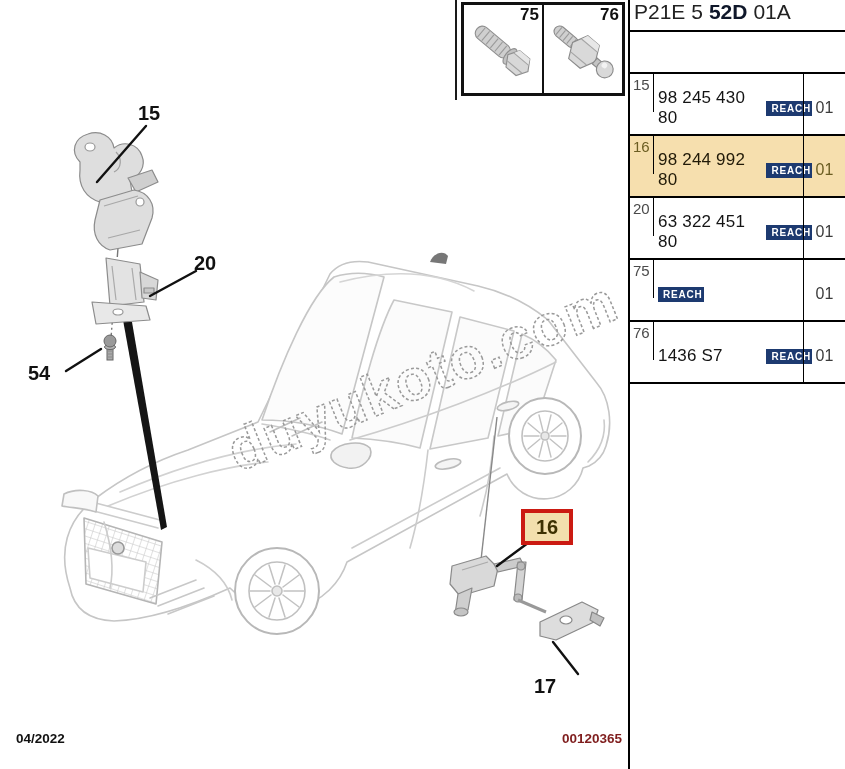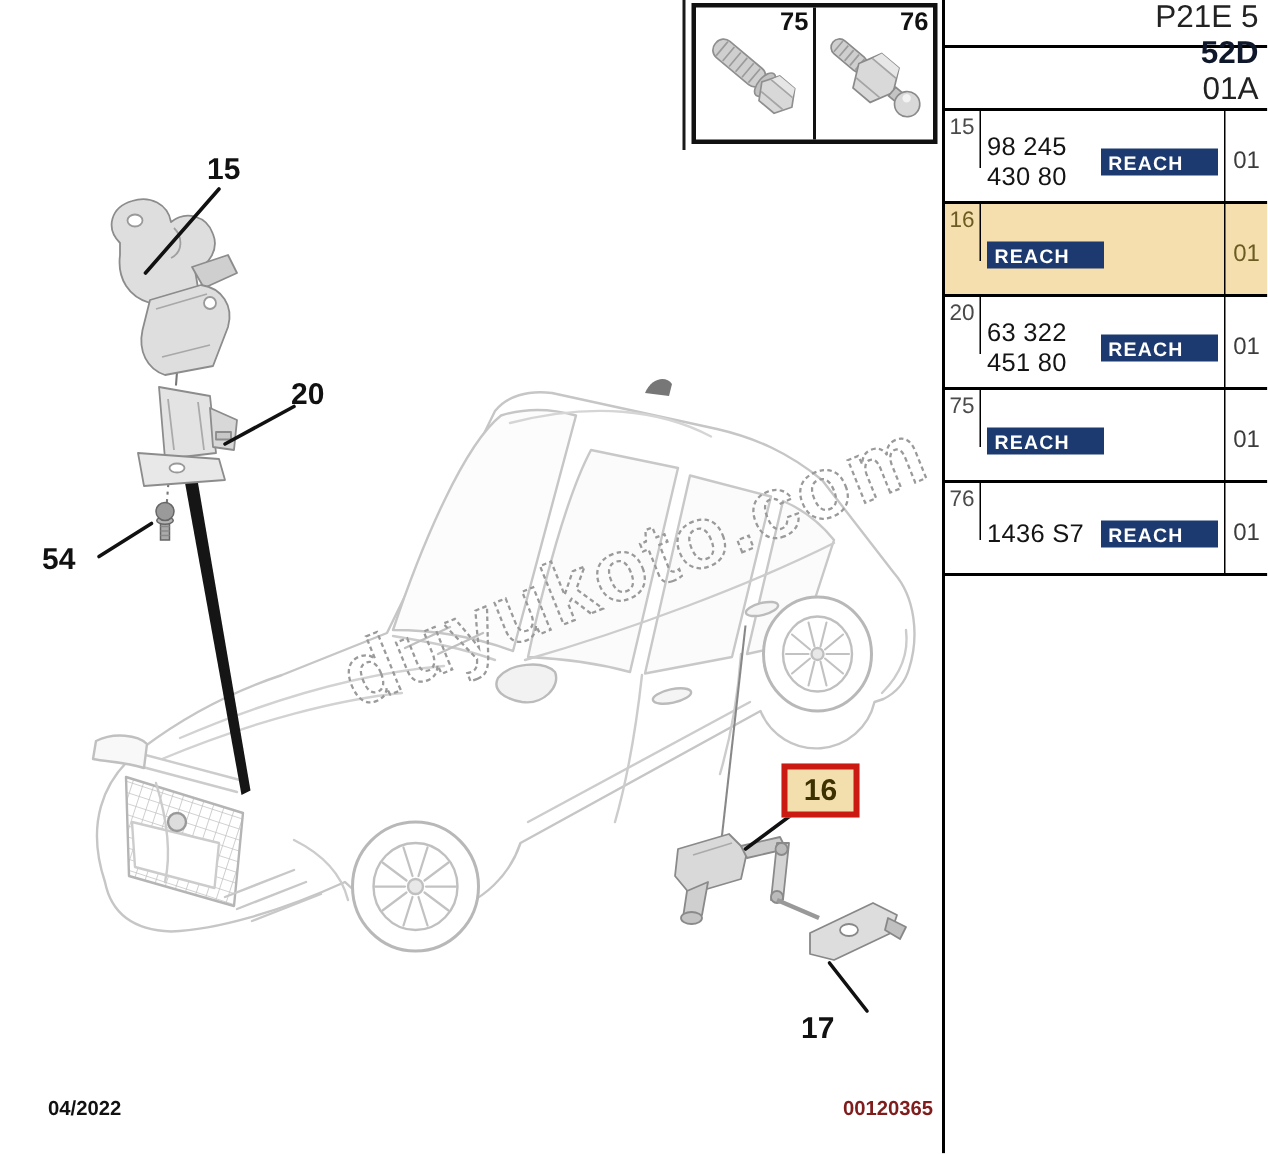--- a/index.html
+++ b/index.html
@@ -8,52 +8,52 @@
 
   
   .diagram-panel{position:absolute;left:0;top:0;width:628px;height:769px;background:#fff;}
   .diagram-svg{position:absolute;left:0;top:0;}
   .stray-rule{position:absolute;left:455px;top:0;width:2px;height:100px;background:#1a1a1a;}
 
   .callout{position:absolute;font-size:20px;font-weight:bold;color:#111;line-height:1;}
   .callout-box{position:absolute;left:521px;top:509px;width:44px;height:28px;
       background:#f2dfad;border:4px solid #cb1a12;display:flex;align-items:center;justify-content:center;
       font-size:20px;font-weight:bold;color:#3d3102;}
-  .footer-date{position:absolute;left:16px;top:731px;font-size:13.5px;font-weight:bold;color:#111;margin-left:16px;}
+  .footer-date{position:absolute;left:16px;top:731px;font-size:13.5px;font-weight:bold;color:#111;}
   .footer-doc{position:absolute;right:6px;top:731px;font-size:13.5px;font-weight:bold;color:#7f1d1d;}
 
   
   .hardware-box{position:absolute;left:461px;top:2px;width:164px;height:94px;border:3px solid #111;
       display:flex;background:#fff;box-sizing:border-box;}
   .hw-cell{flex:1;position:relative;}
   .hw-cell.first{border-right:2px solid #111;}
   .hw-ref{position:absolute;top:0px;right:3px;font-size:17px;font-weight:bold;color:#111;}
   .hw-cell svg{position:absolute;left:0;top:4px;}
 
   
   .right-panel{position:absolute;left:628px;top:0;width:217px;height:769px;
       border-left:2px solid #000;box-sizing:border-box;background:#fff;}
-  .code-header{height:30px;border-bottom:2px solid #000;display:flex;align-items:flex-end;
-      padding-left:4px;font-size:21px;color:#222;white-space:pre;flex-direction:column;}
+  .code-header{height:30px;border-bottom:2px solid #000;display:flex;align-items:flex-start;
+      padding-left:4px;font-size:21px;color:#222;white-space:pre;}
   .code-header .seg{margin-right:6px;}
   .code-header .bold{font-weight:bold;color:#0f172a;}
 
   .parts-table{margin-top:40px;border-top:2px solid #000;}
   .p-row{position:relative;height:60px;border-bottom:2px solid #000;background:#fff;}
   .p-row.highlight{background:#f6dfae;}
   .p-idx{position:absolute;left:0;top:0;width:20px;height:36px;border-right:1.5px solid #000;
       padding:2px 0 0 3px;font-size:15px;color:#4a4a4a;}
   .p-row.highlight .p-idx{color:#6b5d22;}
   .p-main{position:absolute;left:22px;right:30px;top:0;bottom:0;display:flex;align-items:center;
       padding:8px 3px 0 6px;box-sizing:border-box;}
   .p-num{flex:1;font-size:17px;color:#141414;letter-spacing:0.2px;}
   .p-row.highlight .p-num{color:#211a08;}
-  .reach-badge{flex:0 0 auto;background:#1d3a70;color:#fff;font-size:13px;font-weight:bold;
-      letter-spacing:0.8px;padding:3px 23px 2px 5px;line-height:1;cursor:pointer;}
-  .p-qty{position:absolute;right:0;top:0;bottom:0;width:29px;border-left:1.5px solid #000;
+  .reach-badge{flex:0 0 auto;background:#1d3a70;color:#fff;font-size:10px;font-weight:bold;
+      letter-spacing:0.8px;padding:3px 1px 2px 5px;line-height:1;cursor:pointer;}
+  .p-qty{position:absolute;right:0;top:0;bottom:0;width:42px;border-left:1.5px solid #000;
       display:flex;align-items:center;justify-content:center;padding-top:8px;box-sizing:border-box;
       font-size:16px;color:#3c3c3c;}
   .p-row.highlight .p-qty{color:#6b5d22;}
 </style>
 </head>
 <body>
 
 <div class="page">
 
   <div class="diagram-panel">
@@ -246,20 +246,21 @@
         <div class="p-main">
           <span class="p-num">98 245 430 80</span>
           <span class="reach-badge">REACH</span>
         </div>
         <div class="p-qty">01</div>
       </div>
 
       <div class="p-row highlight">
         <div class="p-idx">16</div>
         <div class="p-main">
+          <span class="p-num">98 244 992 80</span>
           <span class="reach-badge">REACH</span>
         </div>
         <div class="p-qty">01</div>
       </div>
 
       <div class="p-row">
         <div class="p-idx">20</div>
         <div class="p-main">
           <span class="p-num">63 322 451 80</span>
           <span class="reach-badge">REACH</span>

